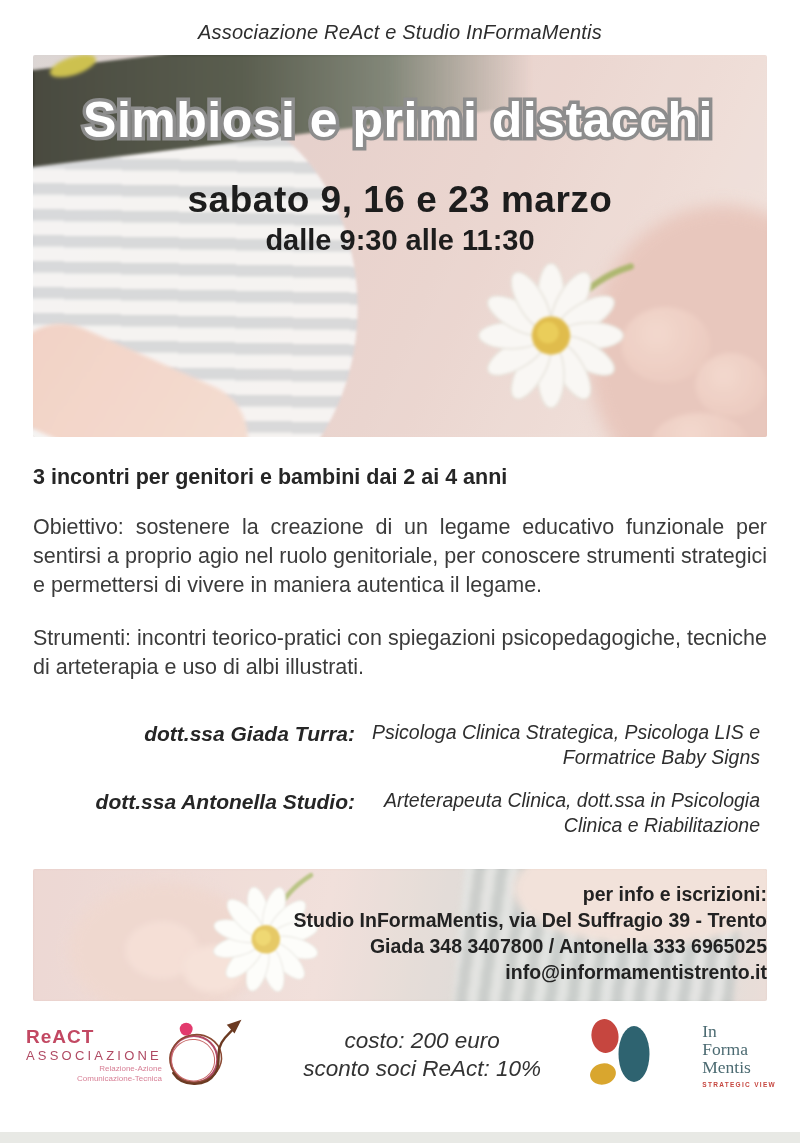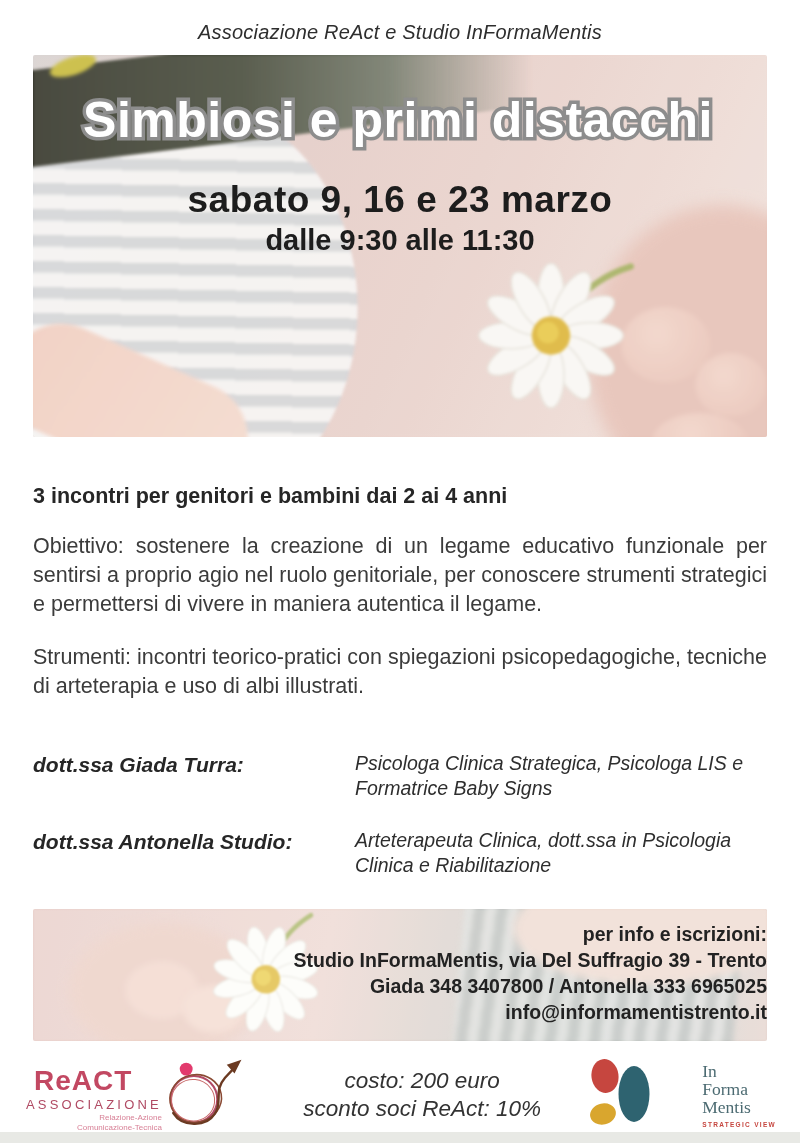--- a/index.html
+++ b/index.html
@@ -80,24 +80,24 @@
     font-size: 50px; font-weight: bold; letter-spacing: .5px;
     white-space: nowrap;
   }
   .hero-title-stroke { color: #8d8d8d; -webkit-text-stroke: 7px #8d8d8d; text-shadow: 0 0 4px rgba(130,130,130,.55); }
   .hero-title-fill { color: #ffffff; }
   .hero-date { margin-top: 26px; font-size: 37px; font-weight: bold; color: #1d1d1d; letter-spacing: .5px; }
   .hero-time { margin-top: 3px; font-size: 29px; font-weight: bold; color: #1d1d1d; }
 
   
   .content { padding: 0 33px; }
-  .body-heading { margin-top: 47px; font-size: 21.5px; font-weight: bold; color: #262626; }
+  .body-heading { margin-top: 28px; font-size: 21.5px; font-weight: bold; color: #262626; }
   .para { margin-top: 23px; font-size: 21.5px; line-height: 1.36; text-align: justify; color: #3b3b3b; }
 
-  .presenters { margin-top: 50px; display: grid; grid-template-columns: 322px 1fr; row-gap: 28px; }
+  .presenters { margin-top: 38px; display: grid; grid-template-columns: 322px 1fr; row-gap: 19px; text-align: right; }
   .presenter-name { font-size: 21px; font-weight: bold; font-style: italic; color: #262626; padding-top: 2px; }
   .presenter-desc { font-size: 19.5px; font-style: italic; color: #2e2e2e; line-height: 1.26; max-width: 405px; }
 
   
   .info-panel {
     position: relative;
     margin: 32px 33px 0;
     width: 734px; height: 132px;
     overflow: hidden; border-radius: 2px;
     background: linear-gradient(100deg, #e6c9c3 0%, #ecd4cd 40%, #d9cfc9 55%, #c9cdc9 72%, #ced2cf 86%, #e3d0c9 100%);
@@ -114,21 +114,21 @@
   .info-toe1 { position: absolute; left: 92px; top: 52px; width: 74px; height: 58px; background: #f1d3c7; border-radius: 50%; filter: blur(3px); }
   .info-toe2 { position: absolute; left: 150px; top: 76px; width: 62px; height: 48px; background: #f3d7cb; border-radius: 50%; filter: blur(3px); }
   .info-wash { position: absolute; inset: 0; background: rgba(255,255,255,0.28); }
   .info-text { position: relative; z-index: 2; text-align: right; padding-top: 12px; color: #222222; font-weight: bold; }
   .info-text div { font-size: 19.5px; line-height: 26px; }
 
   
   .footer { margin-top: 12px; height: 84px; display: flex; align-items: center; }
   .react-logo { display: flex; align-items: flex-start; margin-left: 26px; width: 230px; }
   .react-text-col { padding-top: 14px; }
-  .react-name { font-size: 28px; font-weight: 600; color: #c24862; letter-spacing: 1px; line-height: 1; margin-left: 8px; }
+  .react-name { font-size: 19px; font-weight: 600; color: #c24862; letter-spacing: 1px; line-height: 1; }
   .react-sub { font-size: 13px; letter-spacing: 3.2px; color: #b04a63; margin-top: 2px; }
   .react-tag { font-size: 8px; color: #d77f95; margin-top: 1px; text-align: right; line-height: 1.25; }
   .react-swirl { margin-left: -6px; }
   .footer-cost { flex: 1; text-align: center; font-style: italic; font-size: 22.5px; line-height: 28px; color: #333333; }
   .im-logo { display: flex; align-items: center; margin-right: 24px; gap: 42px; }
   .im-text-col { margin-left: 8px; }
   .im-name { font-family: "Liberation Serif", serif; font-size: 17.5px; color: #4c6b72; line-height: 1.02; }
   .im-tag { font-size: 6.5px; font-weight: bold; color: #c6463f; letter-spacing: 1.3px; margin-top: 4px; }
 
   .bottom-bar { position: absolute; left: 0; right: 0; bottom: 0; height: 11px; background: #e8e9e5; }

